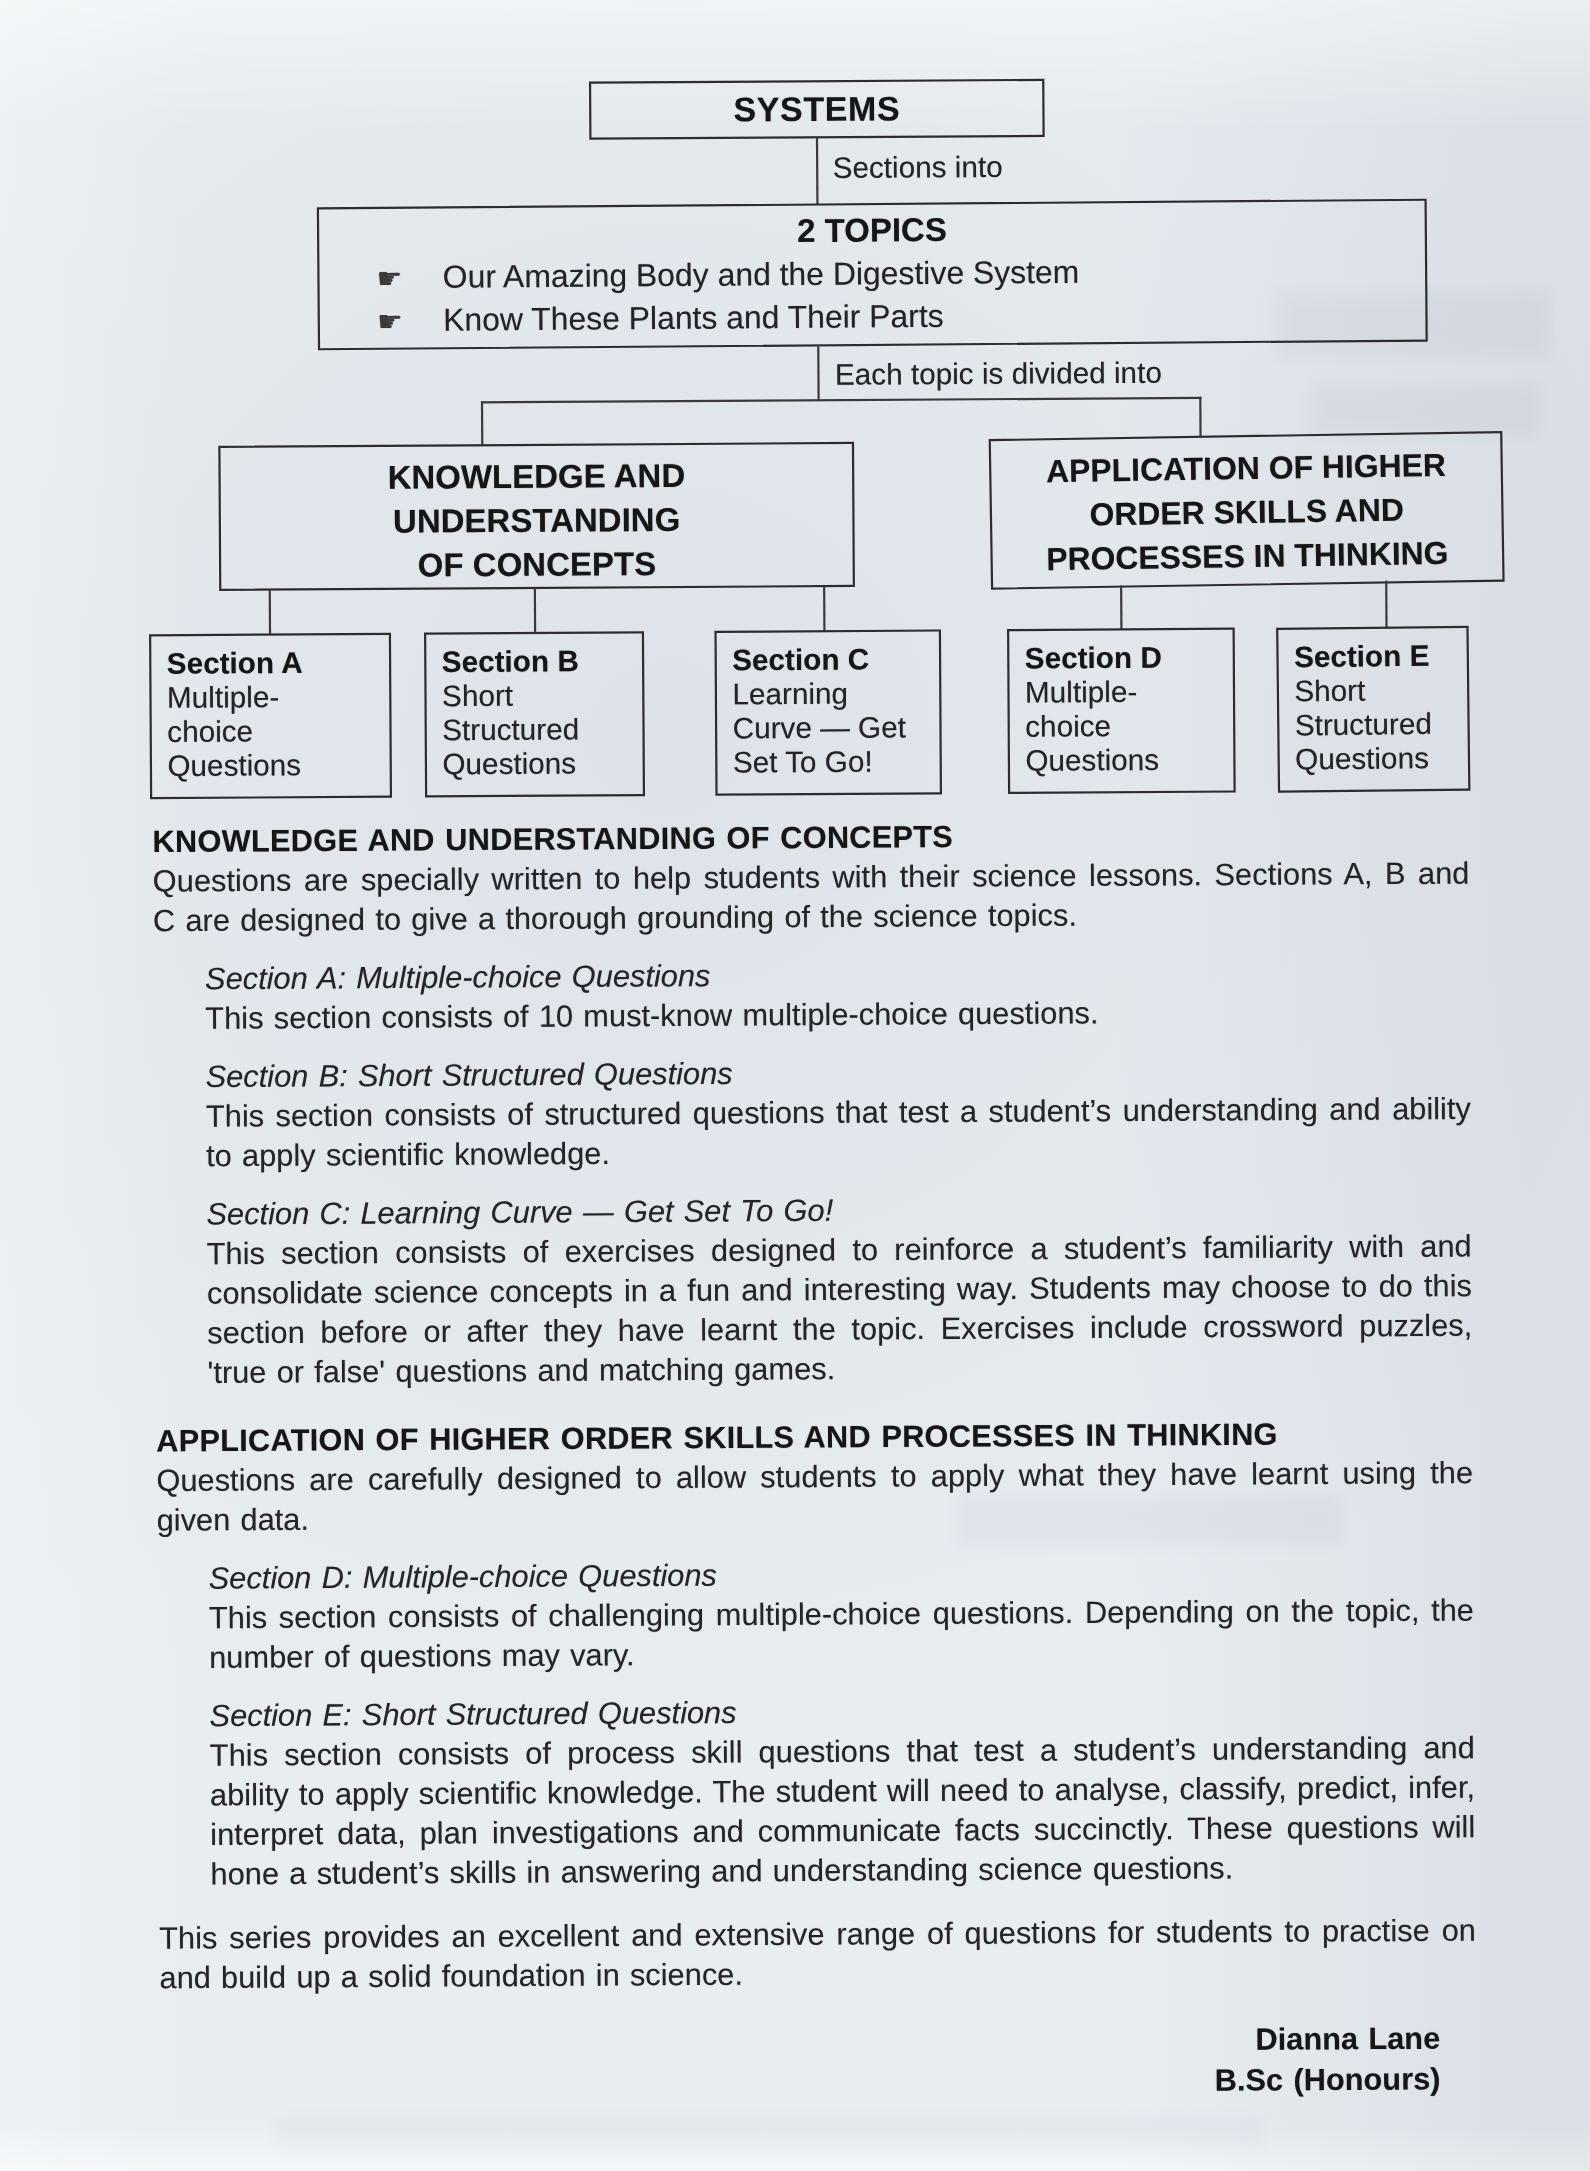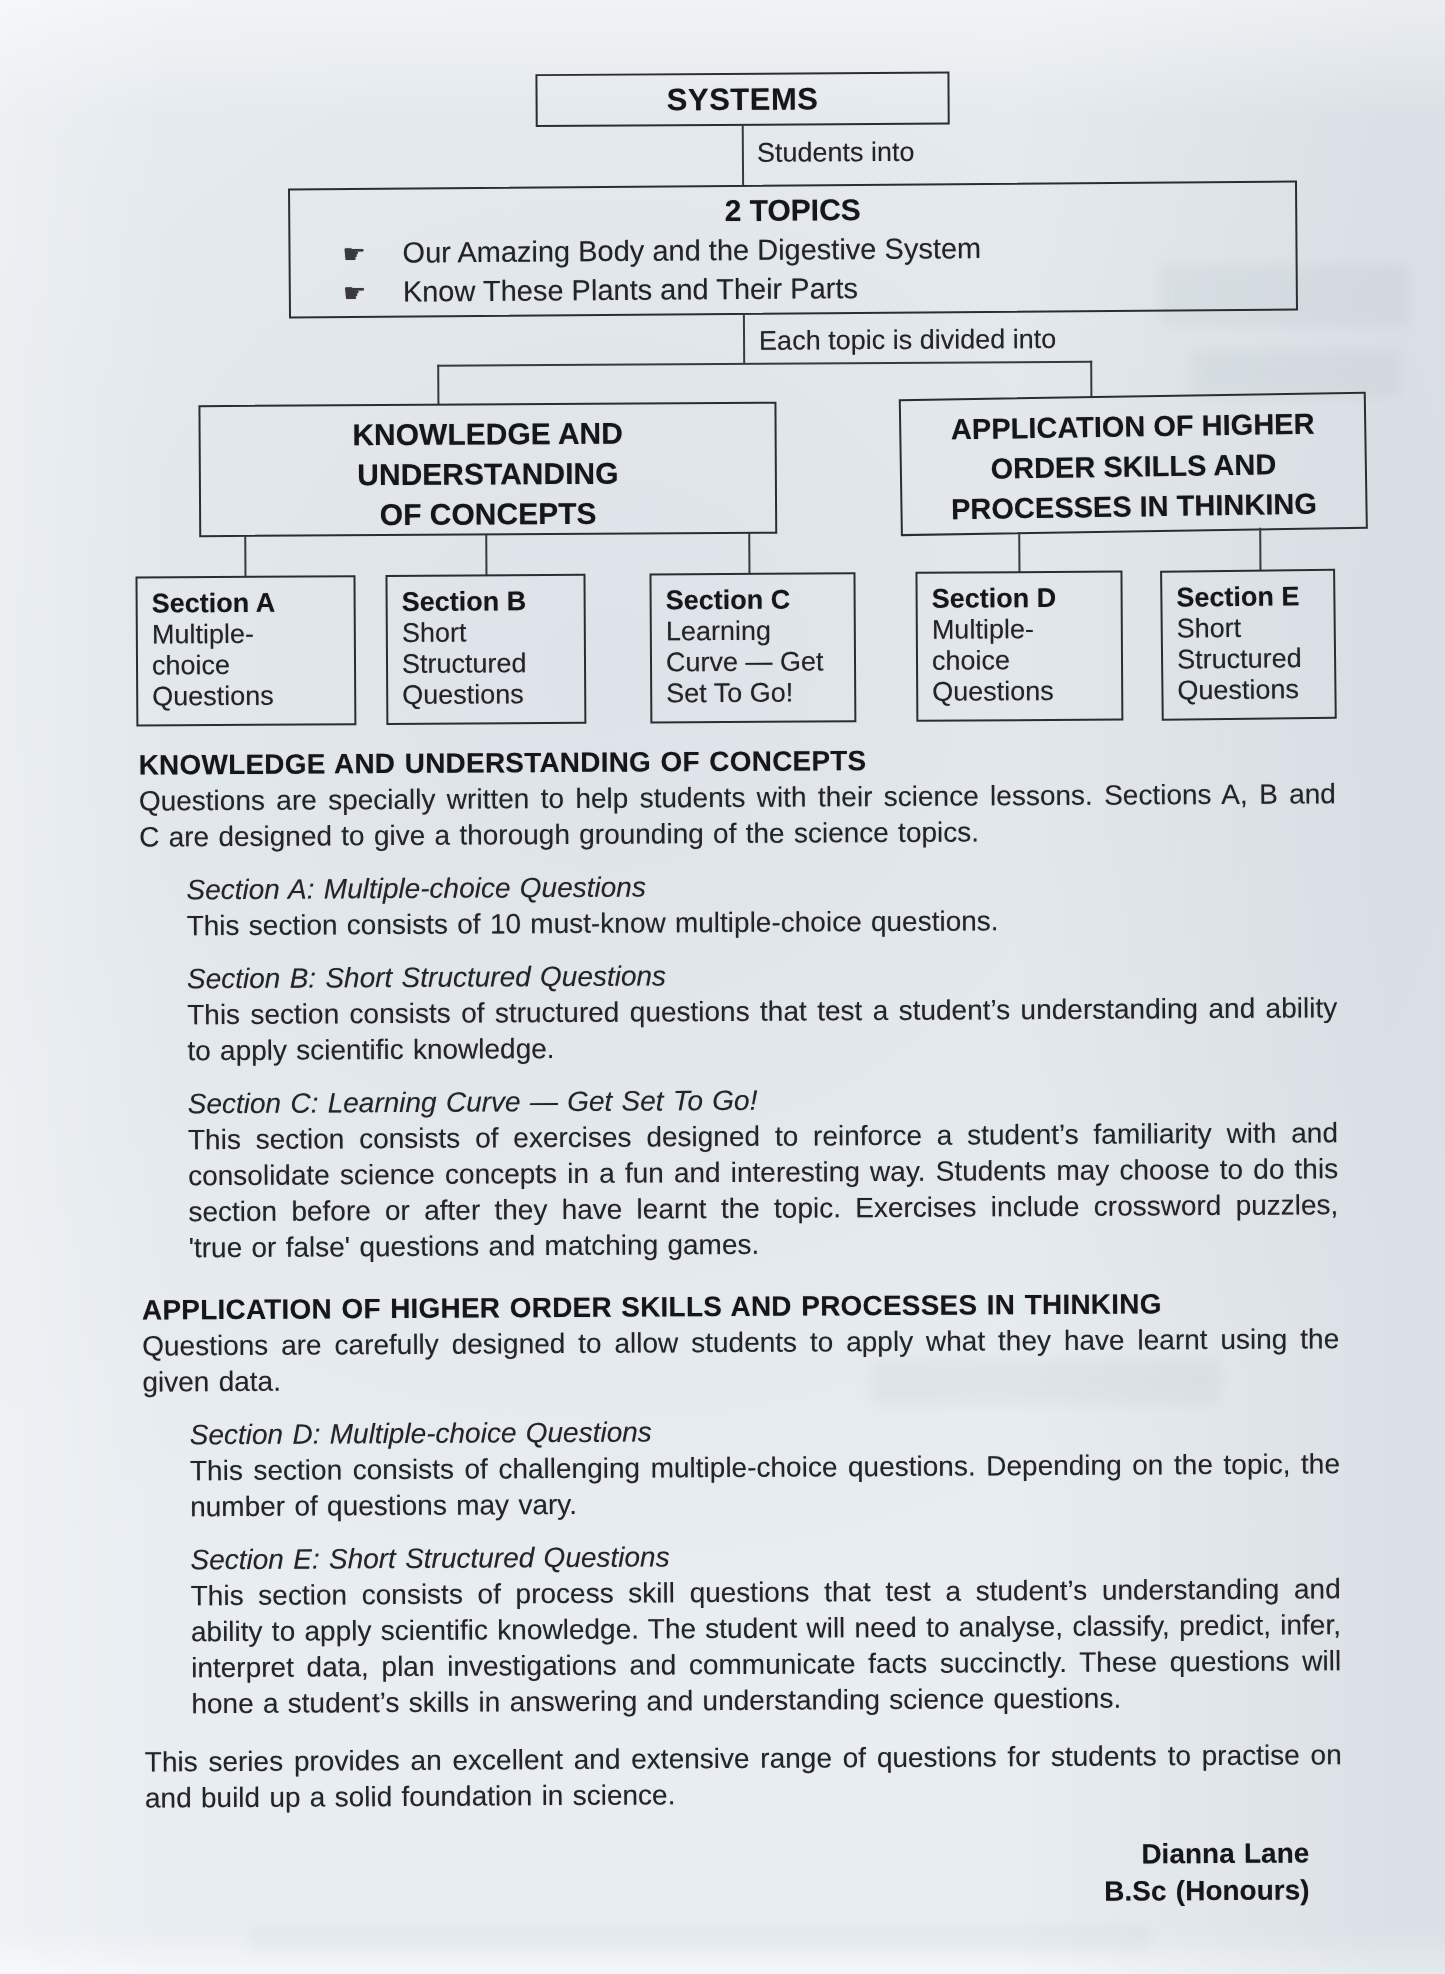--- a/index.html
+++ b/index.html
@@ -117,21 +117,21 @@
 
 <div class="page">
 
   <div class="diagram">
 
     <div class="dbox" id="systems-box">
       <div class="box-title">SYSTEMS</div>
     </div>
 
     <div class="vline" style="left:747px; top:125px; height:61px;"></div>
-    <div class="conn-label" style="left:762px; top:138px;">Students into</div>
+    <div class="conn-label" style="left:762px; top:138px;">Sections into</div>
 
     <div class="dbox" id="topics-box">
       <div class="box-title">2 TOPICS</div>
       <div class="topic-row">
         <span class="hand-icon">☛</span>
         <span>Our Amazing Body and the Digestive System</span>
       </div>
       <div class="topic-row">
         <span class="hand-icon">☛</span>
         <span>Know These Plants and Their Parts</span>

